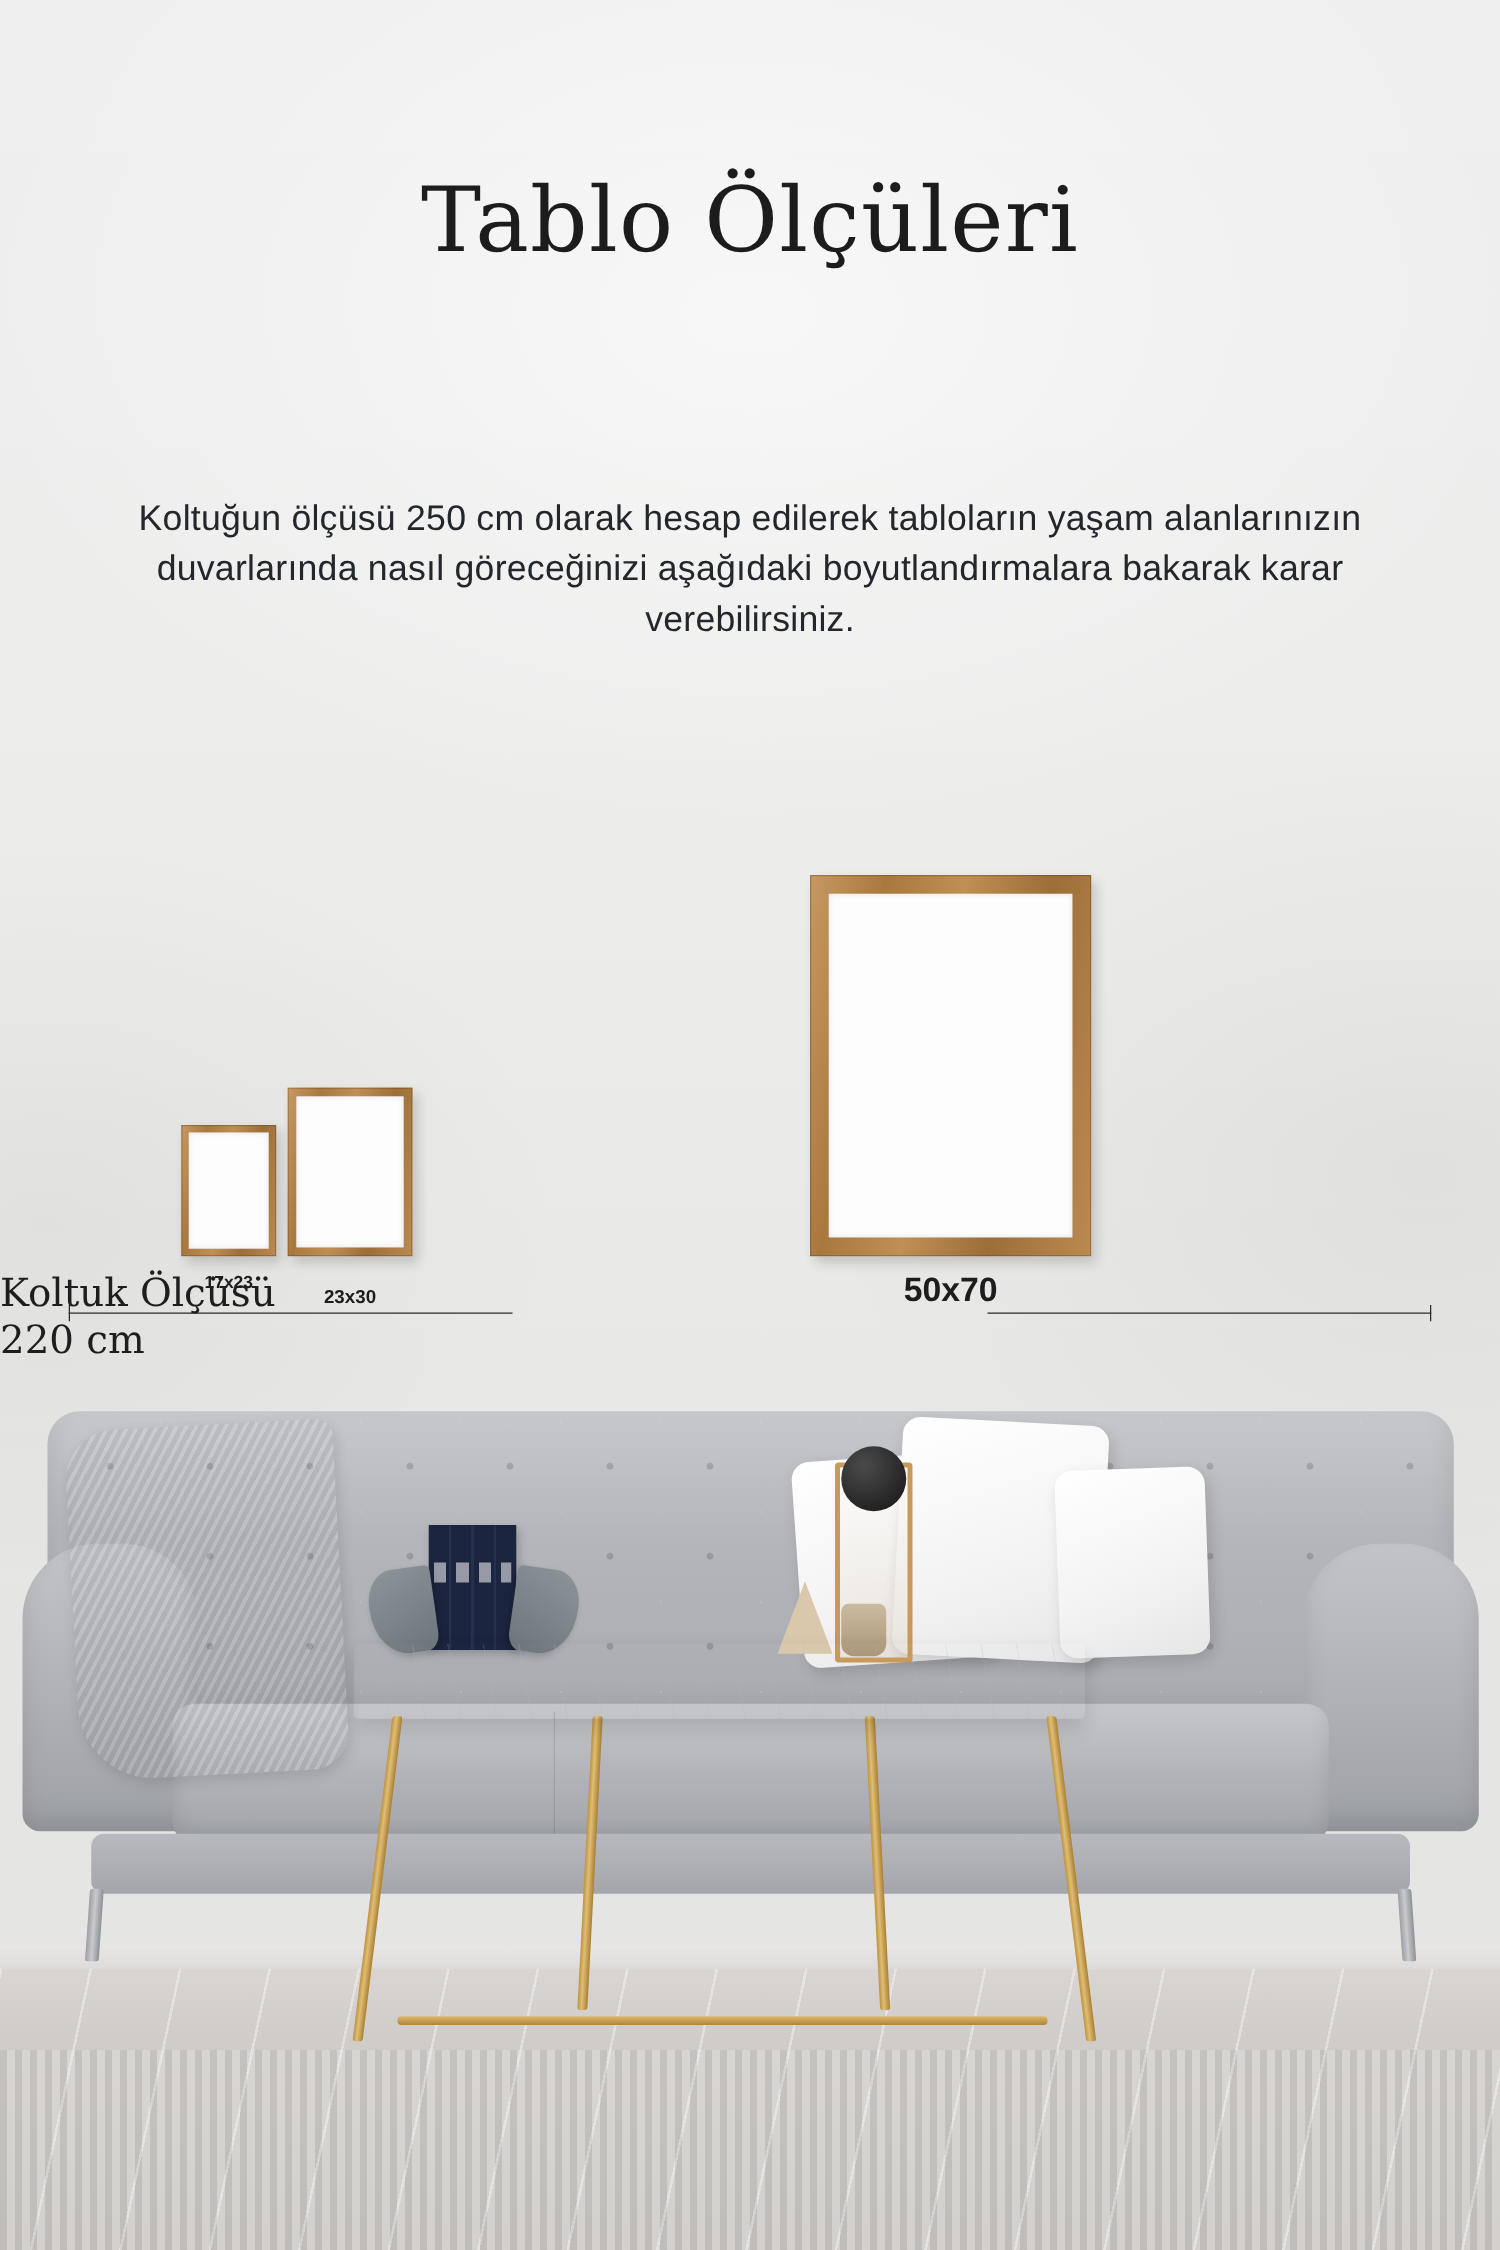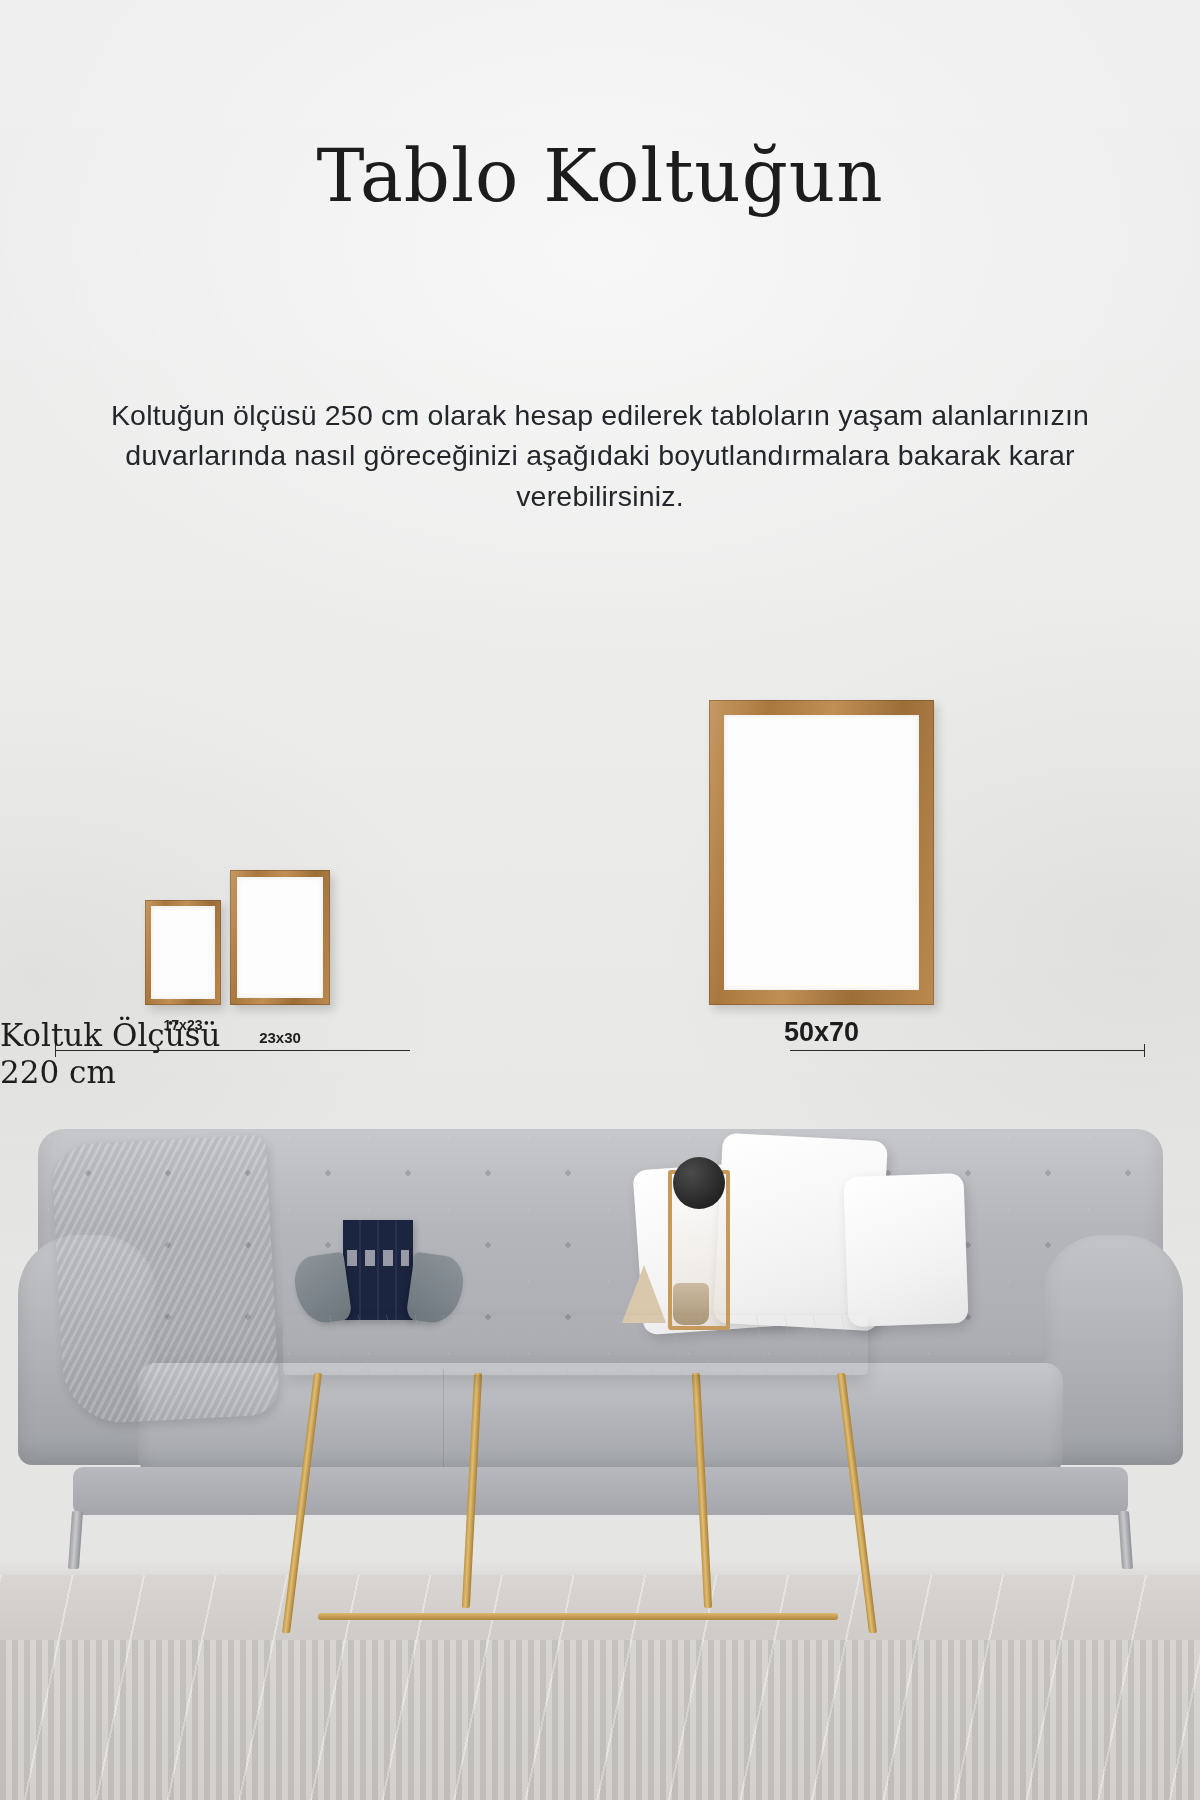--- a/index.html
+++ b/index.html
@@ -392,21 +392,21 @@
     border-radius: 6px 6px 10px 10px;
   }
 </style>
 </head>
 <body>
 
 <div class="poster">
 
   <div class="wall-shade"></div>
 
-  <div class="title">Tablo Koltuğun</div>
+  <div class="title">Tablo Ölçüleri</div>
 
   <div class="intro">Koltuğun ölçüsü 250 cm olarak hesap edilerek tabloların yaşam alanlarınızın duvarlarında nasıl göreceğinizi aşağıdaki boyutlandırmalara bakarak karar verebilirsiniz.</div>
 
   <div class="frames">
 
     <div class="frame-wrap" style="left:145px; width:76px;">
       <div class="frame" style="width:76px; height:105px;">
         <div class="mat" style="left:6px; right:6px; top:6px; bottom:6px;"></div>
       </div>
       <div class="frame-label" style="top:117px; font-size:14px;">17x23</div>
@@ -414,21 +414,21 @@
 
     <div class="frame-wrap" style="left:230px; width:100px;">
       <div class="frame" style="width:100px; height:135px;">
         <div class="mat" style="left:7px; right:7px; top:7px; bottom:7px;"></div>
       </div>
       <div class="frame-label" style="top:147px; font-size:15px;margin-top:12px;">23x30</div>
     </div>
 
 
 
-    <div class="frame-wrap" style="left:709px; width:225px;">
+    <div class="frame-wrap" style="left:648px; width:225px;">
       <div class="frame" style="width:225px; height:305px;">
         <div class="mat" style="left:15px; right:15px; top:15px; bottom:15px;"></div>
       </div>
       <div class="frame-label" style="top:317px; font-size:27px;">50x70</div>
     </div>
 
   </div>
 
   <div class="measure">
     <div class="measure-line left">

